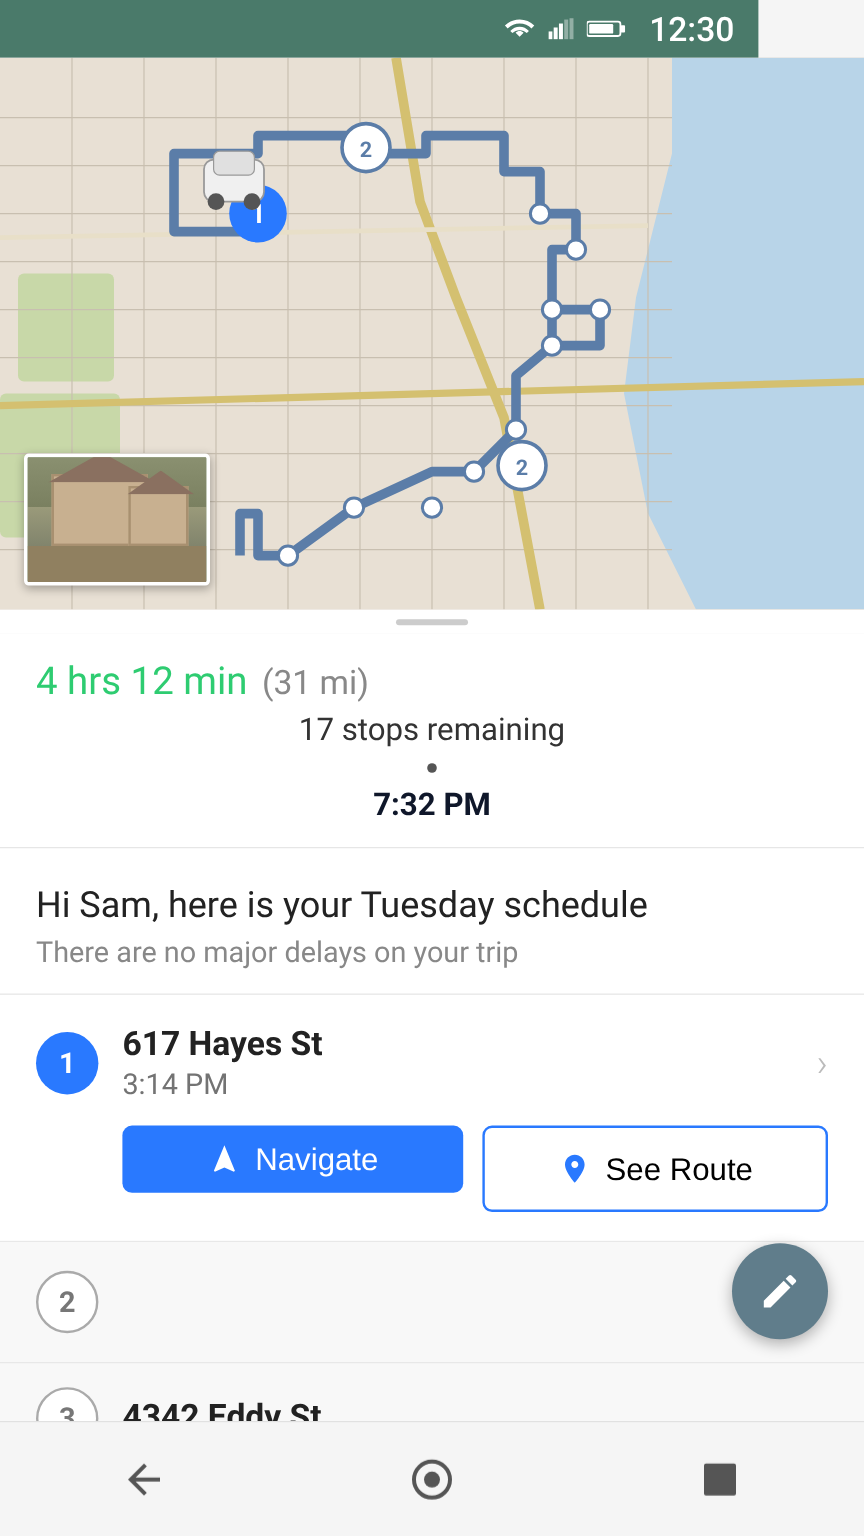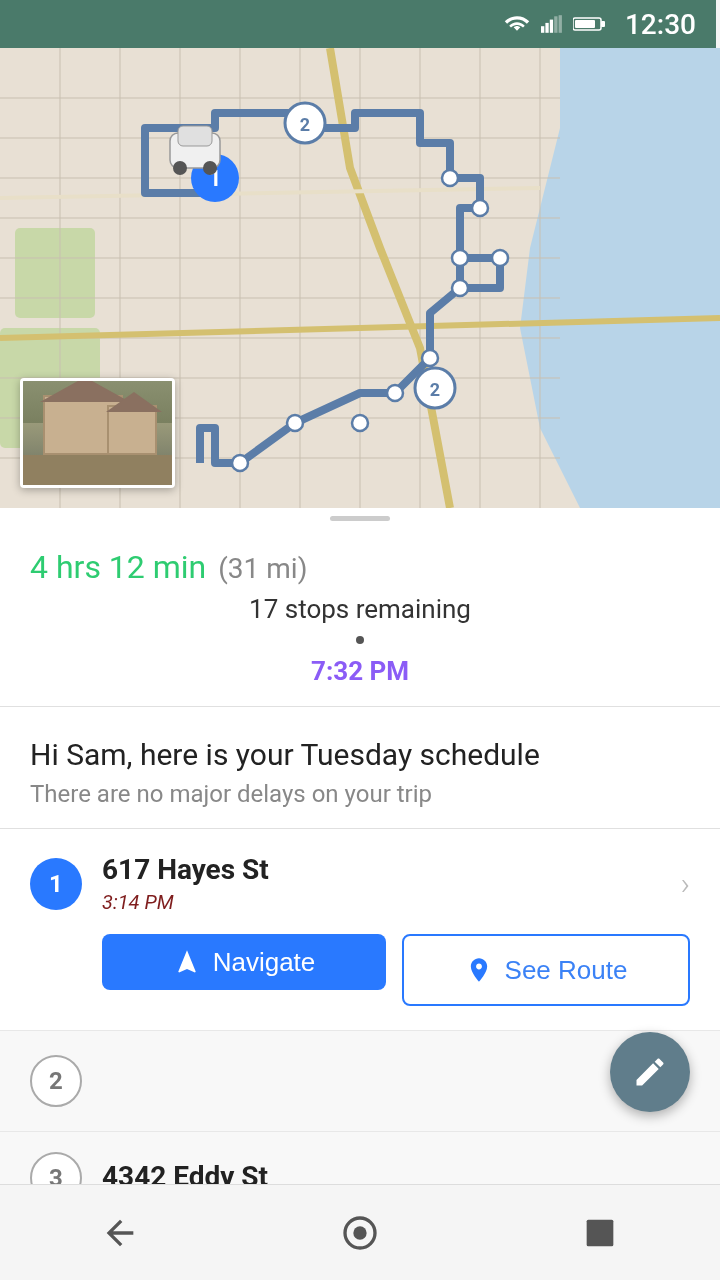--- a/index.html
+++ b/index.html
@@ -7,21 +7,21 @@
     body {
       width: 720px;
       min-height: 1280px;
       font-family: 'Roboto', Arial, sans-serif;
       background: #f5f5f5;
       overflow-x: hidden;
     }
 
     
     .status-bar {
-      width: 716px;
+      width: 632px;
       height: 48px;
       background: #4a7a6a;
       display: flex;
       align-items: center;
       justify-content: flex-end;
       padding: 0 20px;
       position: relative;
       z-index: 100;
     }
     .status-bar-icons {
@@ -106,21 +106,21 @@
     }
     .stops-eta .dot {
       width: 8px;
       height: 8px;
       background: #555;
       border-radius: 50%;
       display: inline-block;
     }
     .eta-time {
       font-weight: 700;
-      color: #8b5cf6;
+      color: #0f172a;
     }
 
     
     .schedule-header {
       background: white;
       padding: 30px 30px 20px 30px;
       border-bottom: 1px solid #e0e0e0;
     }
     .schedule-title {
       font-size: 30px;
@@ -174,23 +174,22 @@
     .stop-info {
       flex: 1;
     }
     .stop-address {
       font-size: 28px;
       font-weight: 700;
       color: #222;
       margin-bottom: 4px;
     }
     .stop-time {
-      font-size: 20px;
-      color: #7f1d1d;
-      font-style: italic;
+      font-size: 24px;
+      color: #737373;
     }
     .chevron-right {
       font-size: 32px;
       color: #bbb;
       font-weight: 300;
     }
 
     
     .stop-actions {
       display: flex;
@@ -215,21 +214,21 @@
     }
     .btn-navigate .nav-icon {
       width: 28px;
       height: 28px;
       fill: white;
     }
     .btn-see-route {
       flex: 1;
       height: 72px;
       background: white;
-      color: #3b82f6;
+      color: #000000;
       border: 2px solid #2979ff;
       border-radius: 8px;
       font-size: 26px;
       font-weight: 500;
       display: flex;
       align-items: center;
       justify-content: center;
       gap: 12px;
       cursor: pointer;
     }

